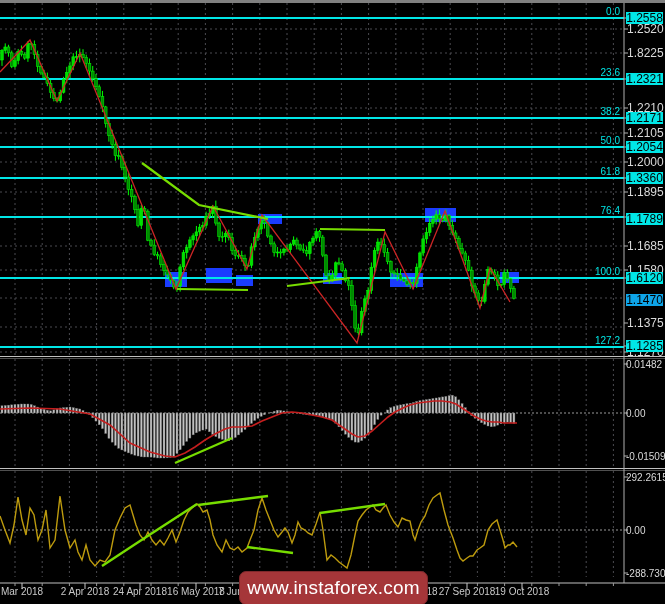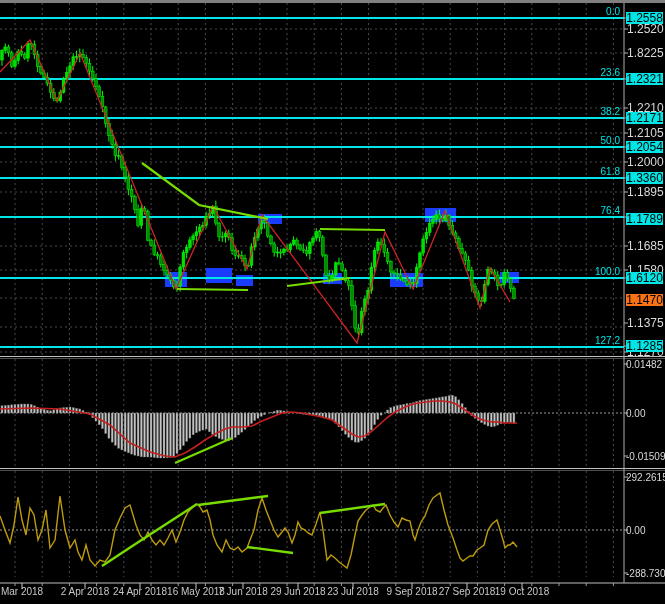--- a/index.html
+++ b/index.html
@@ -2,21 +2,21 @@
 <html><head>
 <meta charset="utf-8">
 <style>
   html,body{margin:0;padding:0;background:#222;}
   #stage{position:relative;width:665px;height:604px;background:#000;overflow:hidden;
          font-family:"Liberation Sans",sans-serif;}
   #chart-svg{position:absolute;left:0;top:0;}
   .px-label{position:absolute;left:627px;color:#d9d9d9;font-size:12px;line-height:11px;white-space:nowrap;}
   .badge{position:absolute;left:626px;width:37px;height:12px;font-size:12px;line-height:12px;
          text-align:center;color:#000;background:#00e6e6;white-space:nowrap;}
-  .badge.white{background:#f97316;}
+  .badge.white{background:#0ea5e9;}
   .fib-label{position:absolute;color:#00e6e6;font-size:10px;line-height:11px;white-space:nowrap;
              text-align:right;width:60px;}
   .ind-label{position:absolute;left:626px;color:#d9d9d9;font-size:10px;line-height:11px;white-space:nowrap;}
   .date-label{position:absolute;top:586px;color:#c8c8c8;font-size:10px;line-height:11px;
               white-space:nowrap;transform:translateX(-50%);}
   #watermark{position:absolute;left:239px;top:571px;width:187px;height:32px;
              background:#a53639;border:1px solid #7e282b;border-radius:7px;
              display:flex;align-items:center;justify-content:center;
              color:#fff;font-size:19px;letter-spacing:0.2px;}
 </style>
@@ -734,13 +734,14 @@
       <div class="date-label" style="left: 85px;">2 Apr 2018</div>
       <div class="date-label" style="left: 140px;">24 Apr 2018</div>
       <div class="date-label" style="left: 196px;">16 May 2018</div>
       <div class="date-label" style="left: 243px;">7 Jun 2018</div>
       <div class="date-label" style="left: 298px;">29 Jun 2018</div>
       <div class="date-label" style="left: 353px;">23 Jul 2018</div>
       <div class="date-label" style="left: 412px;">9 Sep 2018</div>
       <div class="date-label" style="left: 467px;">27 Sep 2018</div>
       <div class="date-label" style="left: 522px;">19 Oct 2018</div>
     </div>
+  <div id="watermark">www.instaforex.com</div>
 </div>
 
 </body></html>

